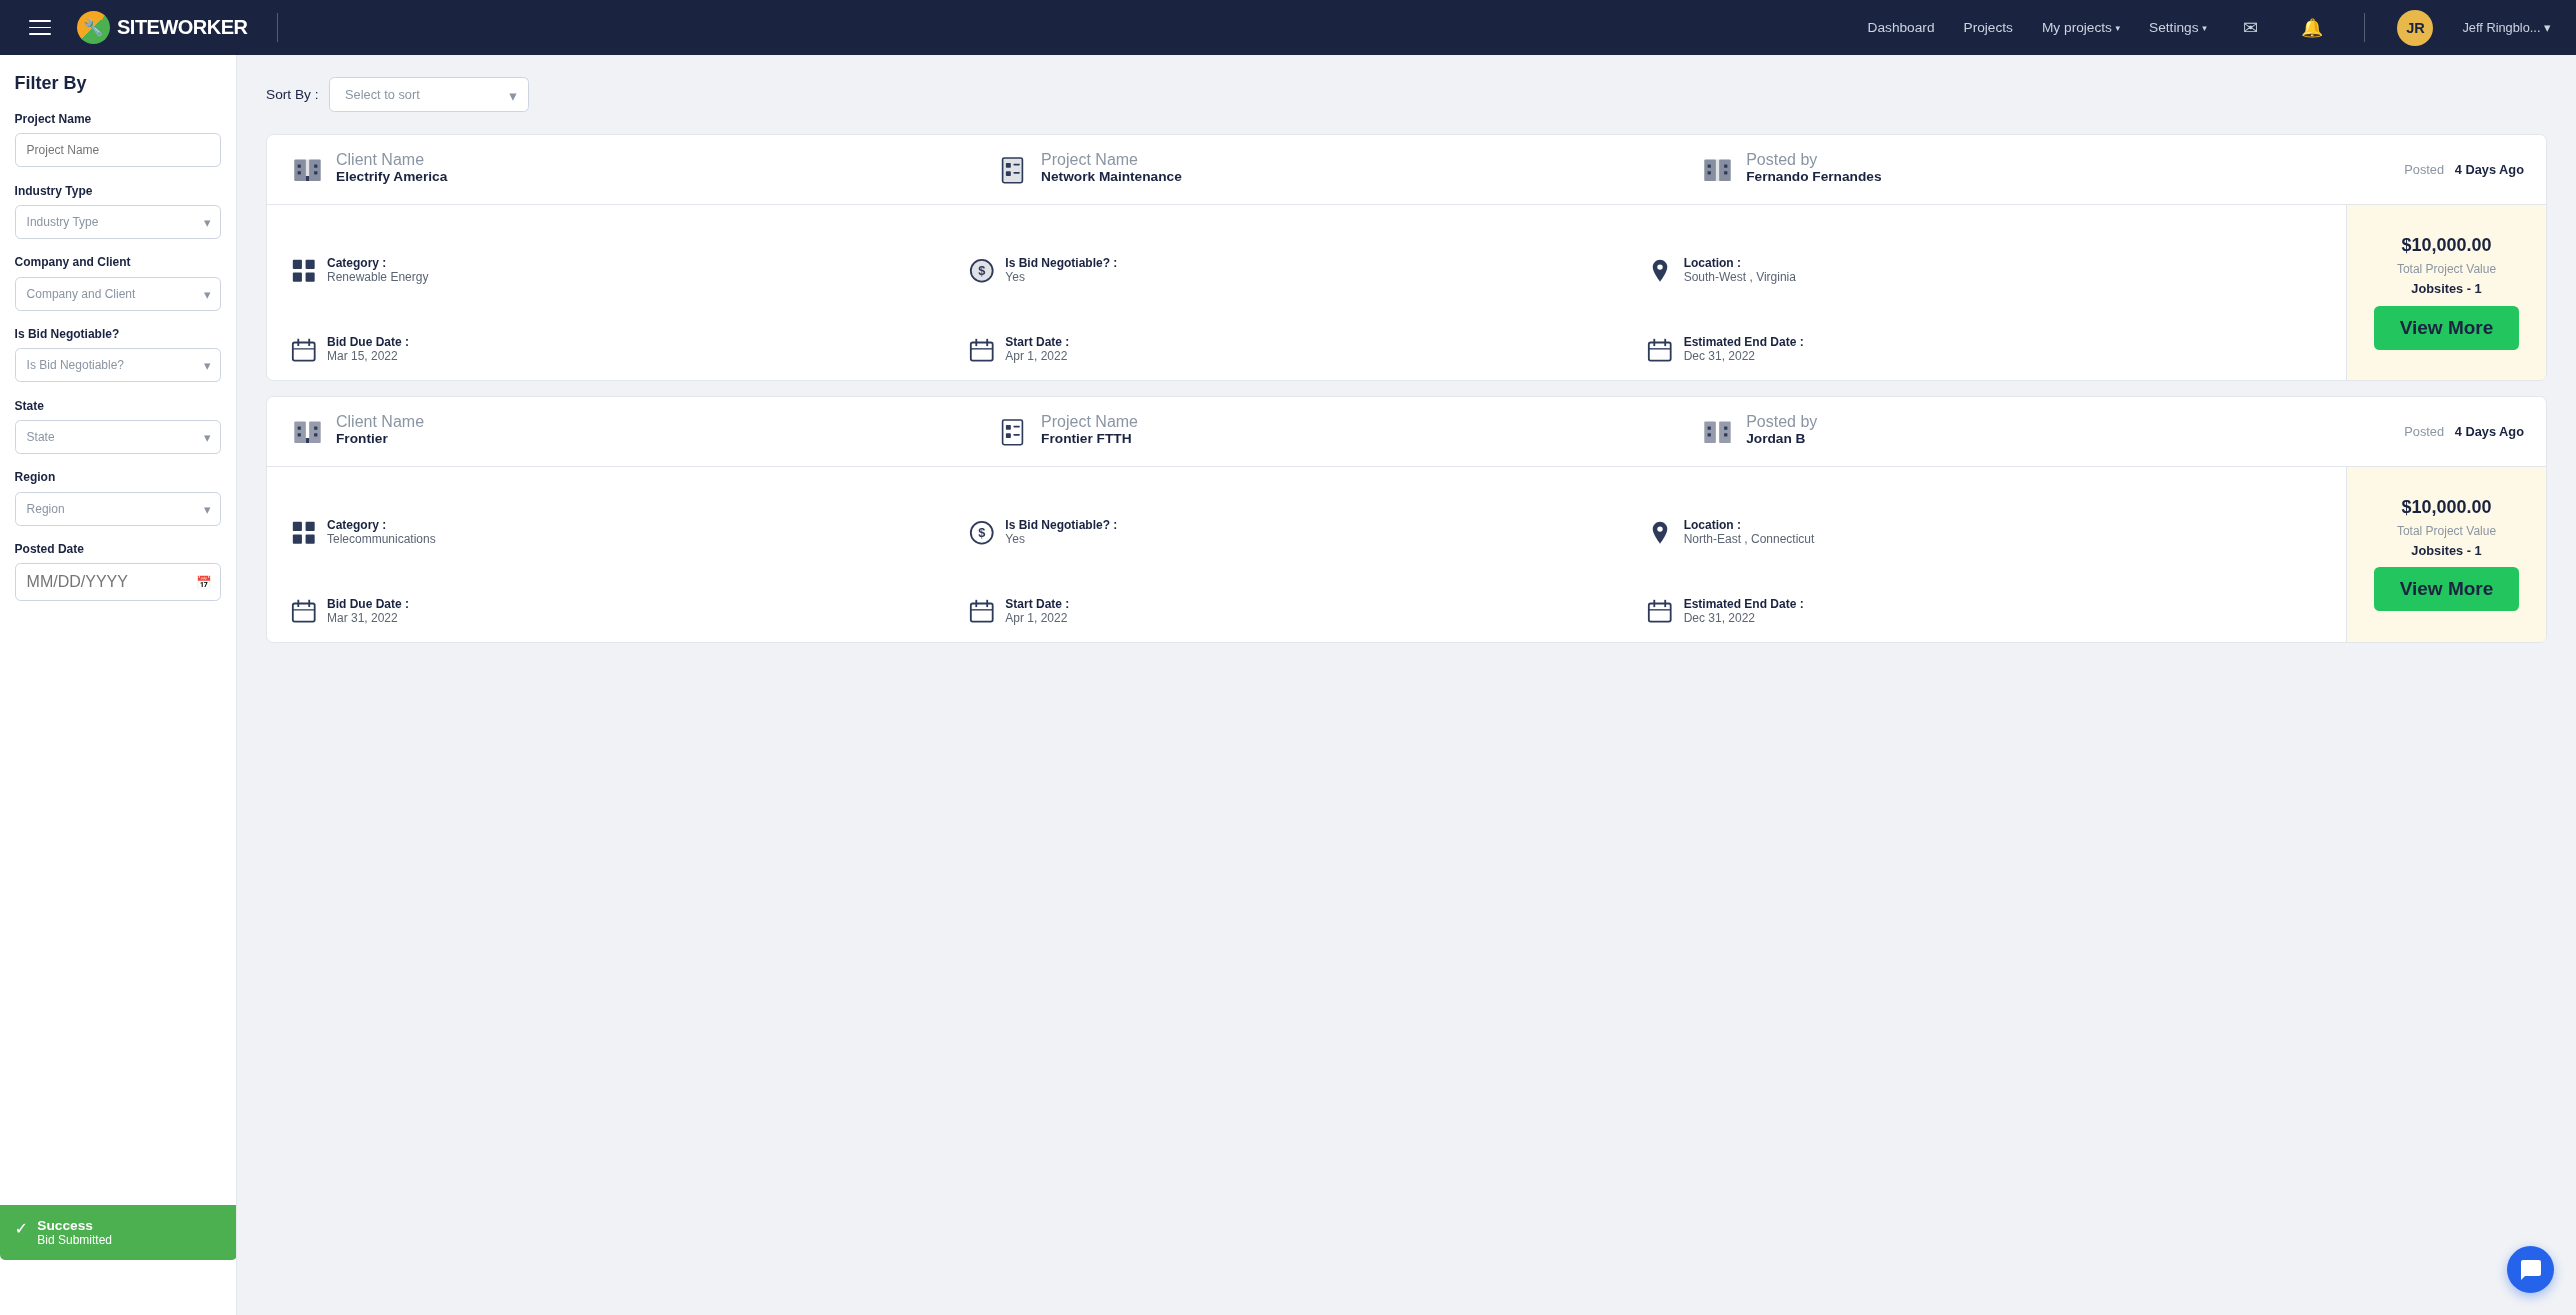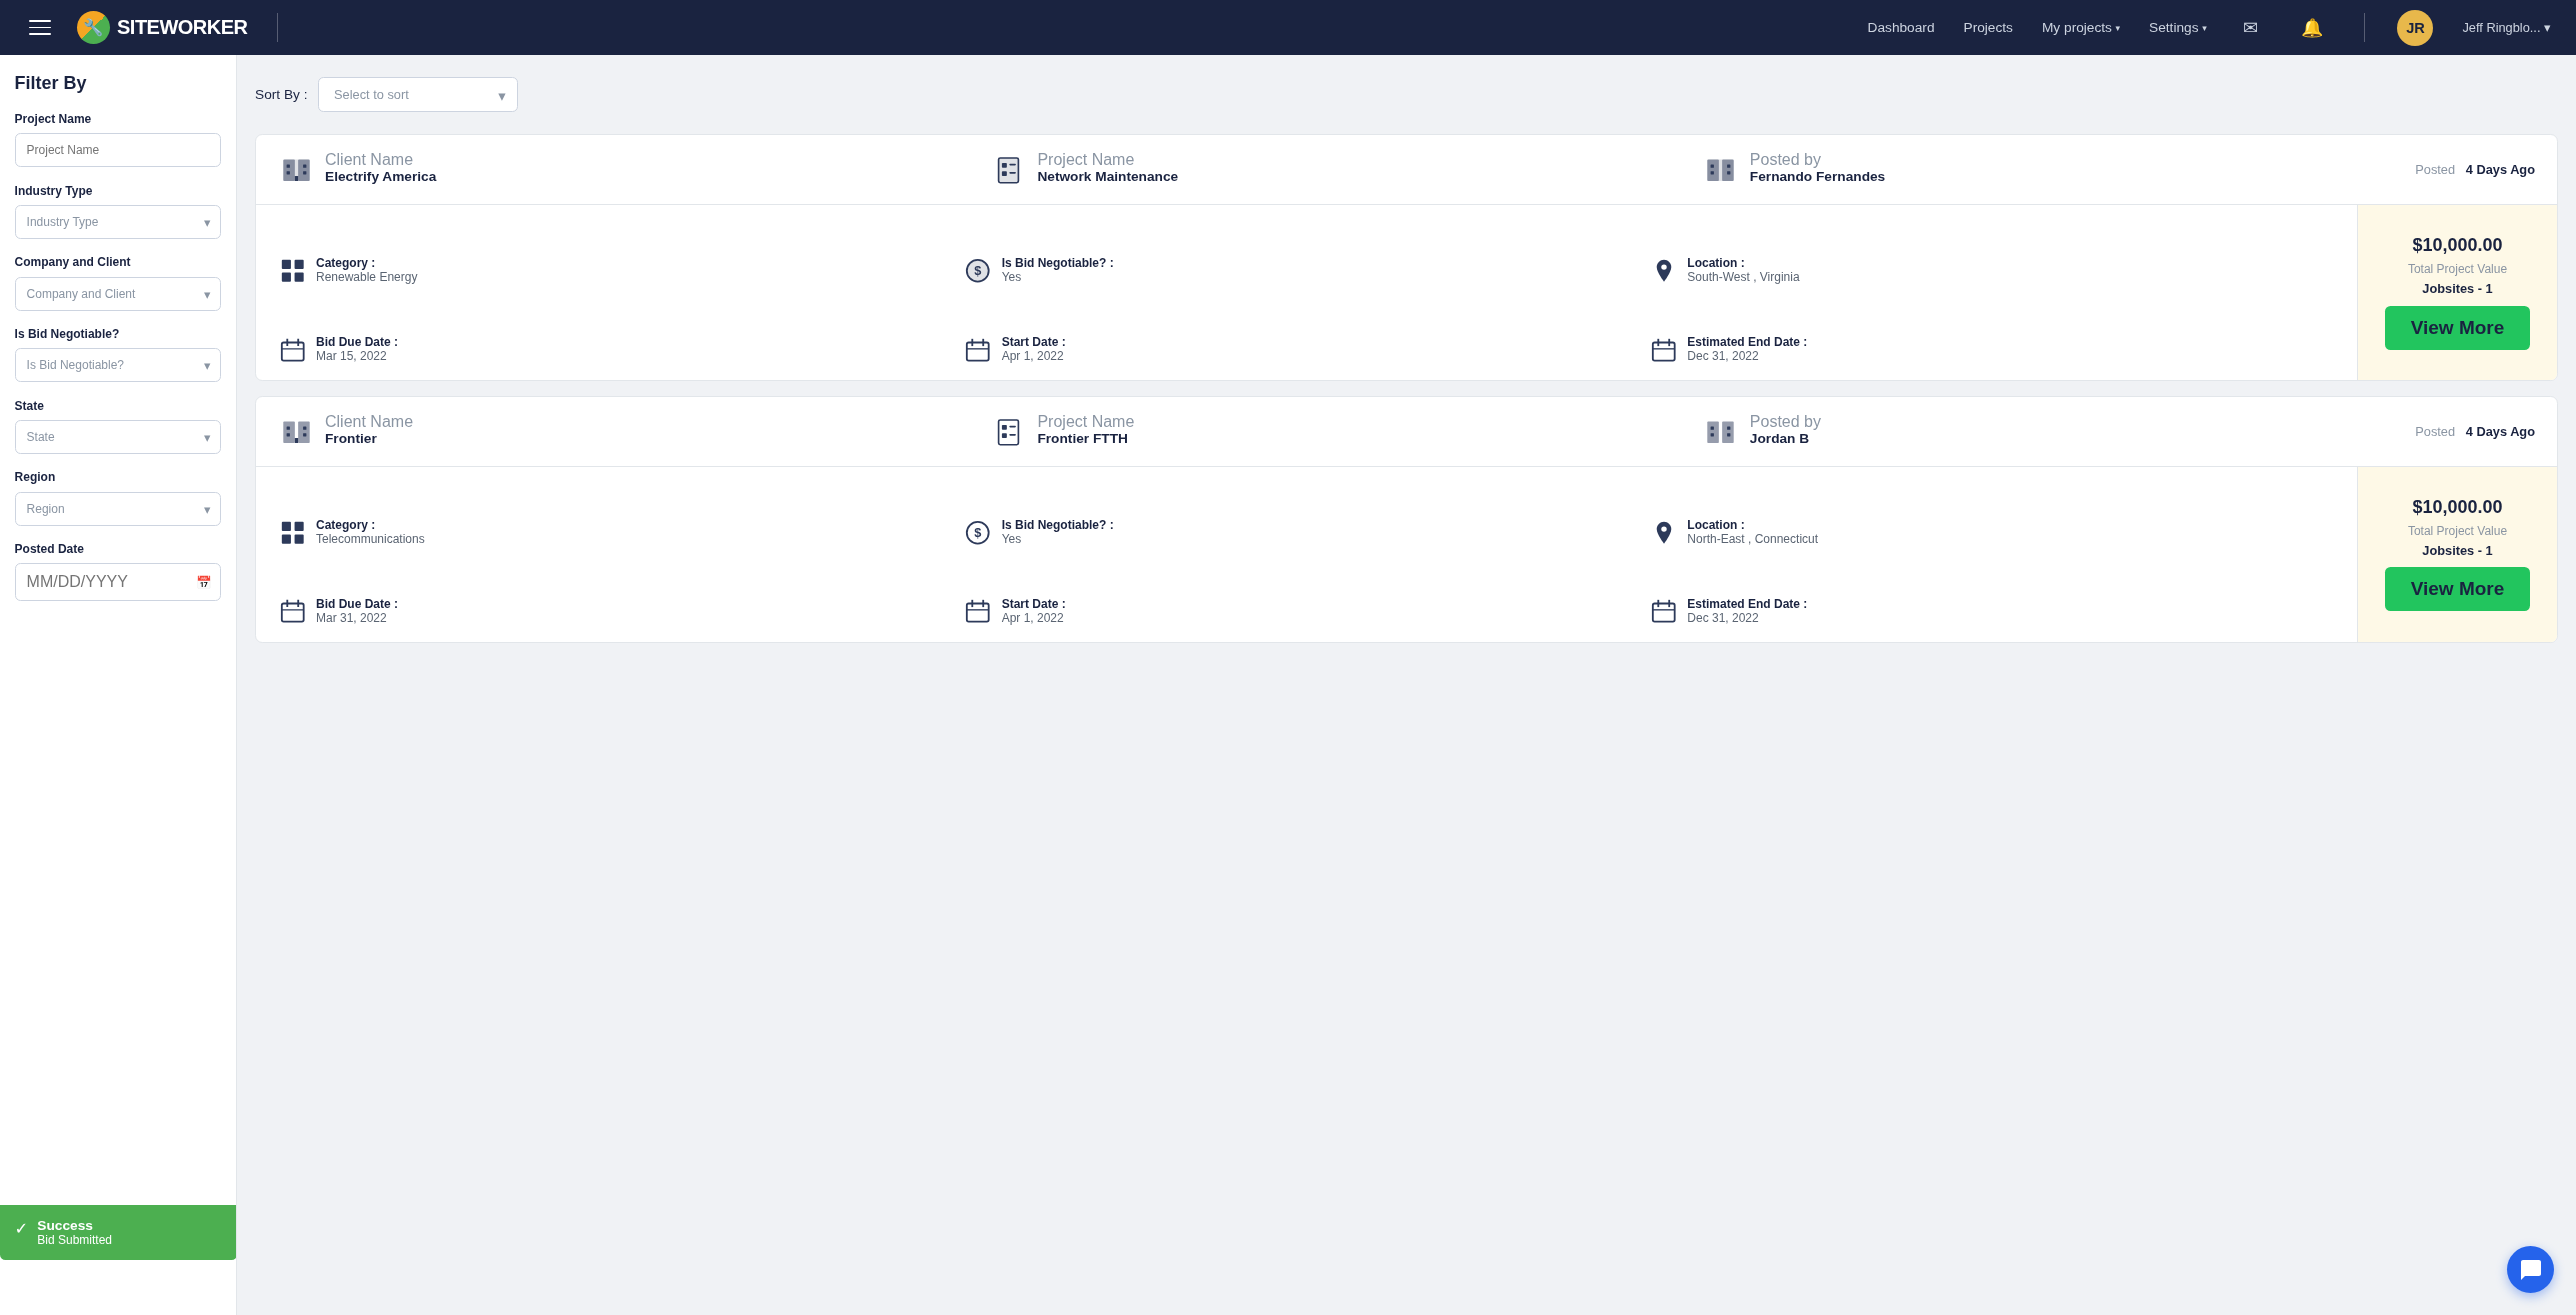--- a/index.html
+++ b/index.html
@@ -241,21 +241,21 @@
     .page-header {
       background: #e8b84b;
       padding: 18px 29px;
     }
     .page-title {
       font-size: 24px;
       font-weight: 700;
       color: #1a2340;
     }
     .content-area {
-      padding: 22px 18px;
+      padding: 22px 29px;
       flex: 1;
     }
     .sort-bar {
       display: flex;
       align-items: center;
       gap: 11px;
       margin-bottom: 22px;
     }
     .sort-label {
       font-size: 13.7px;

